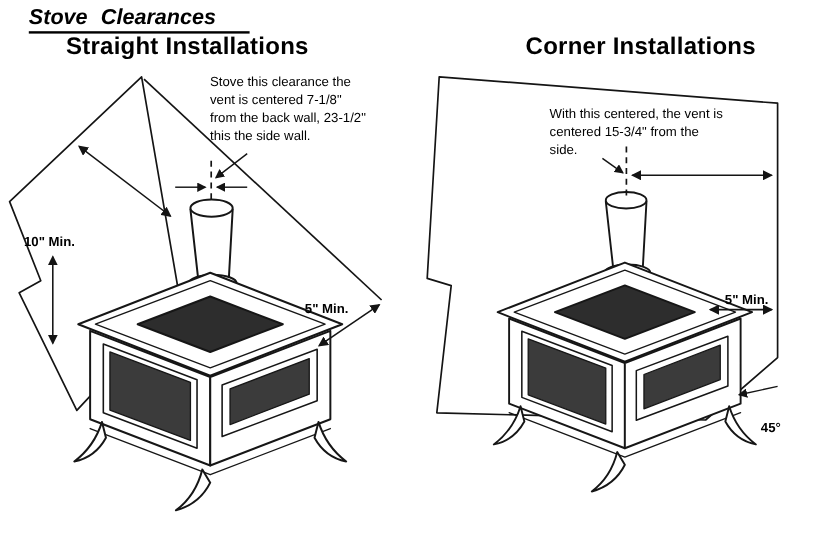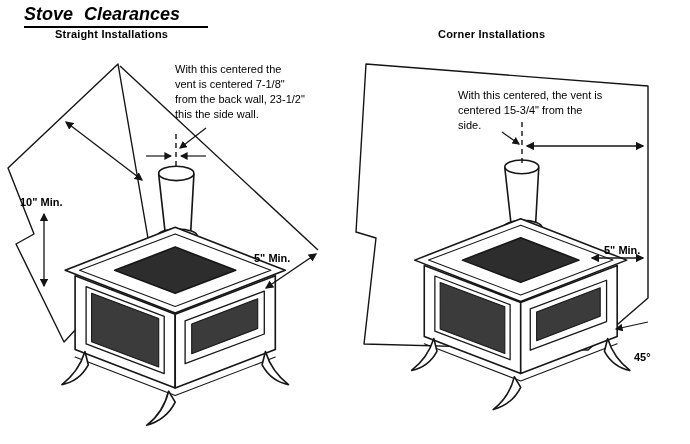--- a/index.html
+++ b/index.html
@@ -6,21 +6,21 @@
   .canvas{
     position:relative;width:690px;height:444px;background:#fff;overflow:hidden;
     font-family:"Liberation Sans",sans-serif;color:#000;
   }
   .canvas svg{position:absolute;left:0;top:0;}
   .abs{position:absolute;}
   .page-title{
     left:24px;top:4px;font-size:18px;font-weight:bold;font-style:italic;
     word-spacing:6px;border-bottom:2px solid #000;padding:0 28px 1px 0;
   }
-  .panel-heading{font-size:11px;font-weight:bold;letter-spacing:.2px;}
+  .panel-heading{font-size:20px;font-weight:bold;letter-spacing:.2px;}
   .heading-straight{left:55px;top:28px;}
   .heading-corner{left:438px;top:28px;}
   .note{font-size:11px;line-height:15px;}
   .note-straight{left:175px;top:62px;width:150px;}
   .note-corner{left:458px;top:88px;width:172px;}
   .dim-label{font-size:11px;font-weight:bold;white-space:nowrap;}
   .label-min10{left:20px;top:196px;}
   .label-min5-straight{left:254px;top:252px;}
   .label-min5-corner{left:604px;top:244px;}
   .label-45{left:634px;top:307px;margin-top:44px;}
@@ -90,21 +90,21 @@
       <line x1="648" y1="322" x2="616" y2="329" stroke="#141414" stroke-width="1.2" marker-end="url(#ah)"></line>
     </g>
   </svg>
 
   <div class="abs page-title">Stove Clearances</div>
 
   <div class="abs panel-heading heading-straight">Straight Installations</div>
   <div class="abs panel-heading heading-corner">Corner Installations</div>
 
   <div class="abs note note-straight">
-    <div>With this centered the</div>
+    <div>Stove this clearance the</div>
     <div>vent is centered 7-1/8"</div>
     <div>from the back wall, 23-1/2"</div>
     <div>this the side wall.</div>
   </div>
 
   <div class="abs note note-corner">
     <div>With this centered, the vent is</div>
     <div>centered 15-3/4" from the</div>
     <div>side.</div>
   </div>

